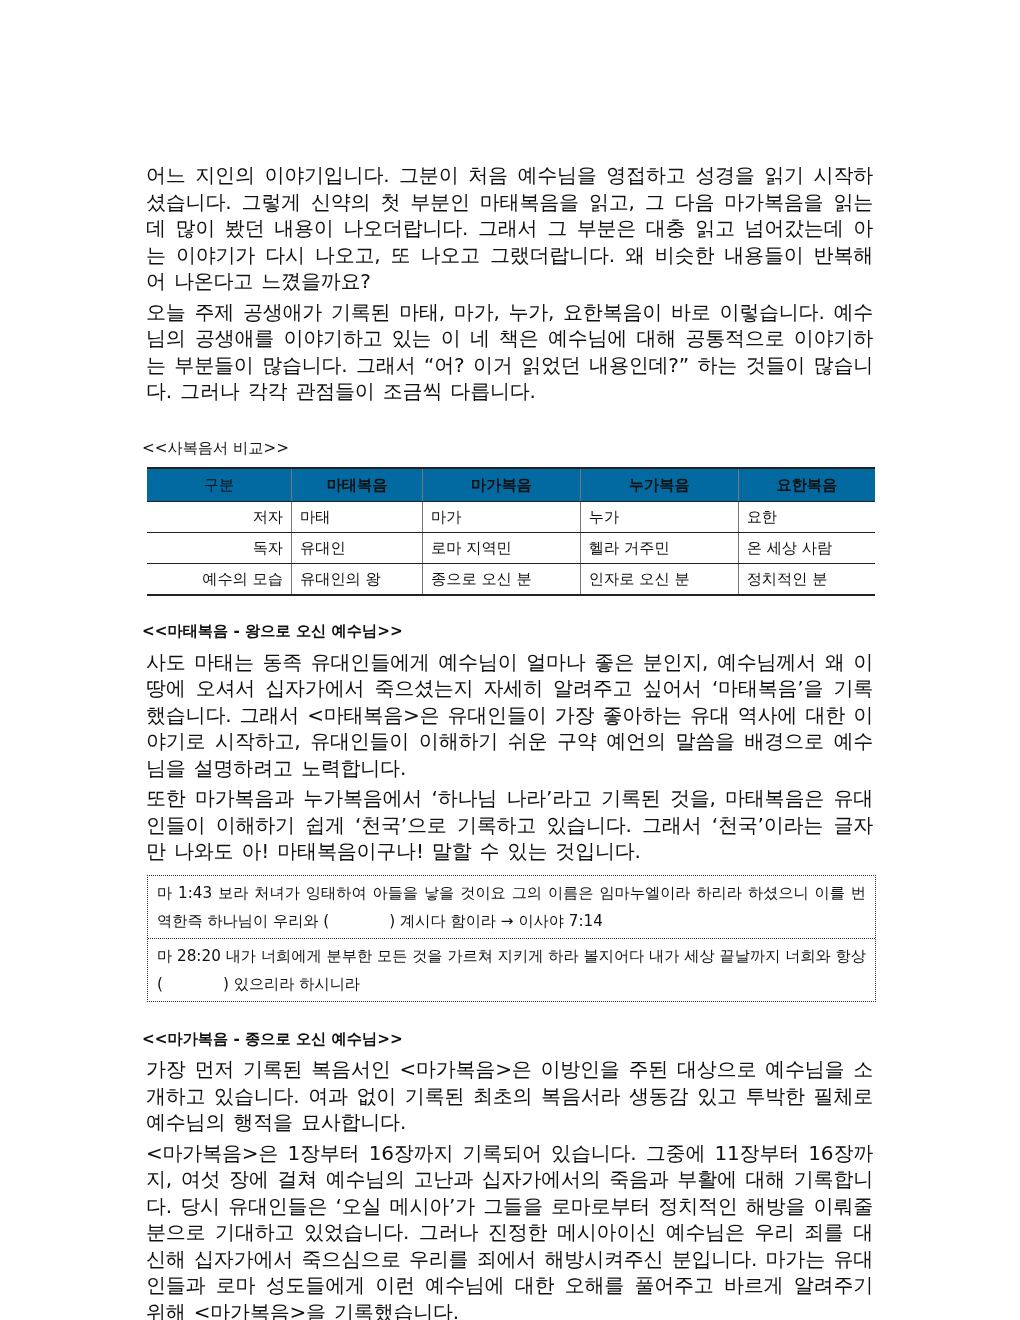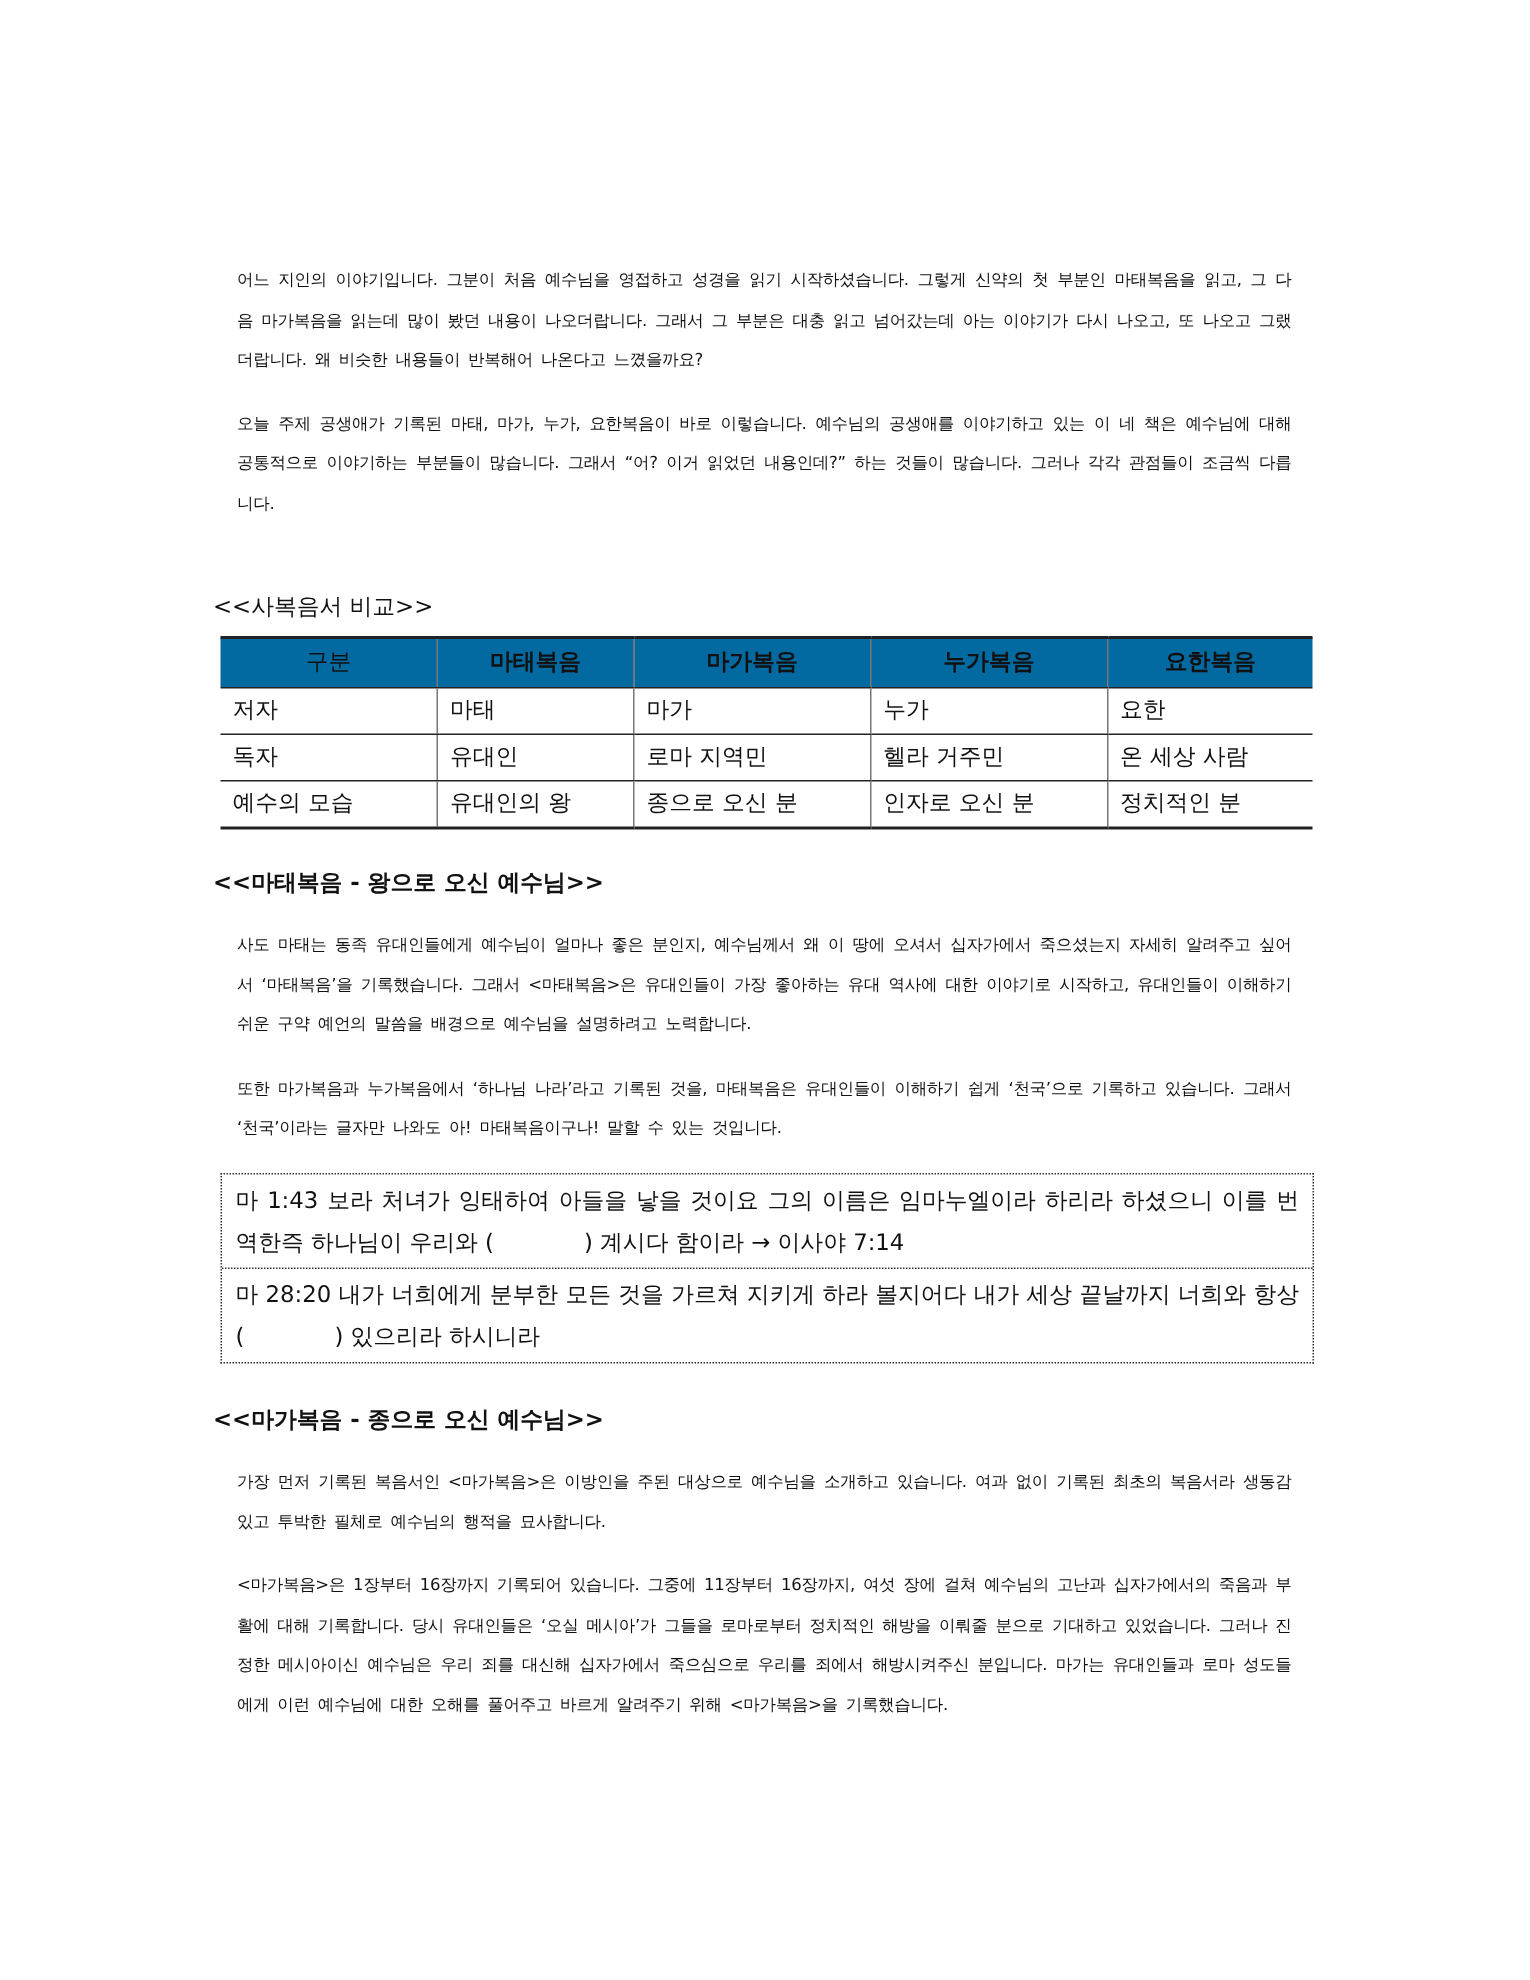--- a/index.html
+++ b/index.html
@@ -1,28 +1,28 @@
 <!DOCTYPE html>
 <html><head>
 <meta charset="utf-8">
 <style>
   html, body { margin: 0; padding: 0; background: #ffffff; }
   body { width: 1020px; height: 1320px; position: relative; overflow: hidden;
          font-family: "DejaVu Sans", "Liberation Sans", sans-serif; color: #111; }
   .page { position: absolute; left: 142px; top: 158px; width: 735px; }
-  .p { font-size: 11px; line-height: 26.5px; text-align: justify; margin: 16px; letter-spacing: -0.2px; word-spacing: 2px; }
+  .p { font-size: 20px; line-height: 26.5px; text-align: justify; margin: 4px; letter-spacing: -0.2px; word-spacing: 2px; }
   .gap { height: 26px; }
   .title { font-size: 15.2px; line-height: 26.5px; margin: 0; }
   .bold { font-weight: bold; }
   table.cmp { border-collapse: collapse; width: 728px; margin-left: 5px; margin-top: 6px; font-size: 15.2px; }
   table.cmp th { background: #0369a1; font-weight: normal; height: 30px; border-top: 2px solid #222; border-bottom: 1px solid #222; text-align: center; }
   table.cmp th + th { border-left: 1px solid #777; }
   table.cmp td { height: 30px; border-bottom: 1px solid #222; padding: 0 8px; }
   table.cmp td + td { border-left: 1px solid #777; margin-top: 29px; }
-  table.cmp td.rowhead { text-align: left; width: 128px; margin-top: 40px; }
+  table.cmp td.rowhead { text-align: right; width: 128px; margin-top: 40px; }
   table.cmp tr:last-child td { border-bottom: 2px solid #222; }
   .verse-box { margin-left: 5px; width: 727px; border: 1px dotted #333; margin-top: 10px; }
   .verse { padding: 3px 9px; font-size: 15.2px; line-height: 28px; text-align: justify; }
   .verse + .verse { border-top: 1px dotted #333; }
   .blank { display: inline-block; width: 60px; }
 </style>
 </head>
 <body>
 
 <div class="page">

